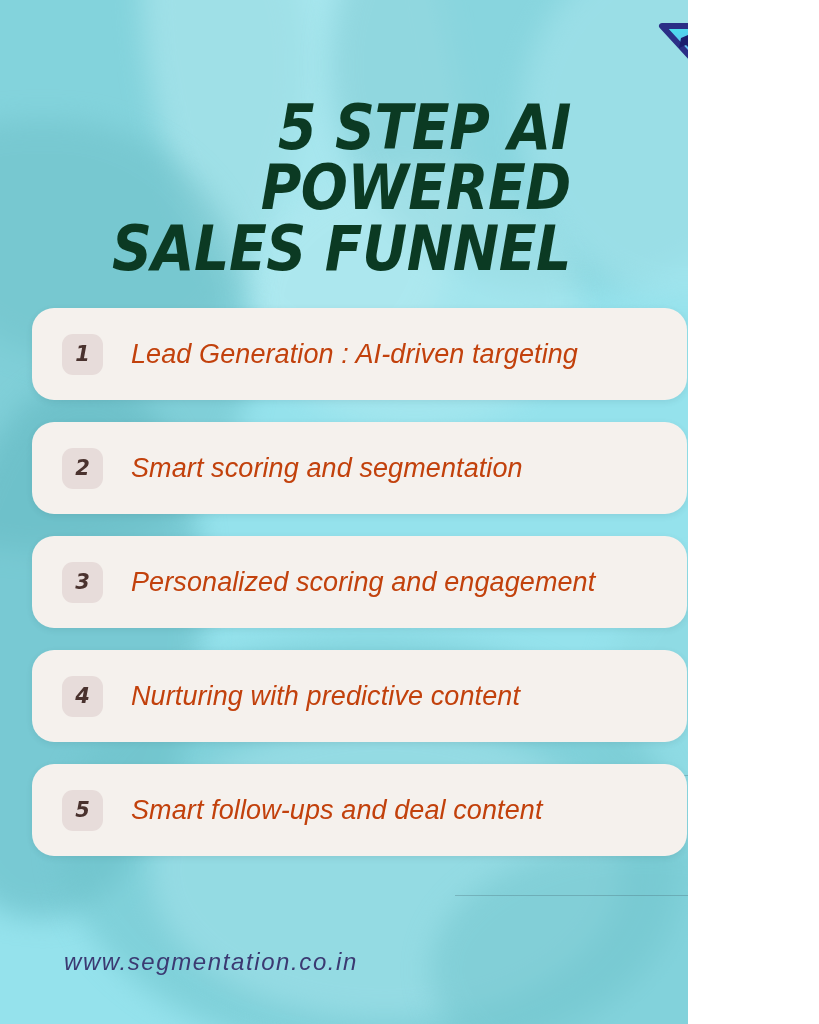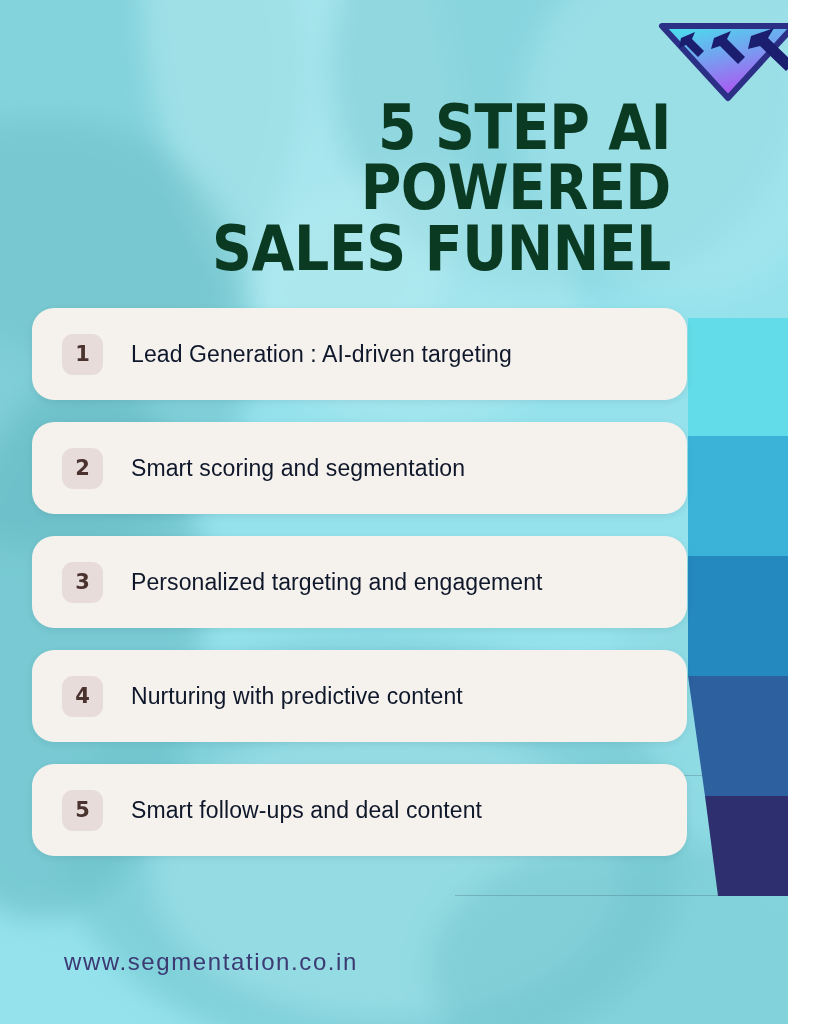--- a/index.html
+++ b/index.html
@@ -3,23 +3,24 @@
 <meta charset="utf-8">
 <style>
   * { margin:0; padding:0; box-sizing:border-box; }
   html, body {
     width:819px; height:1024px;
     font-family:"Liberation Sans", sans-serif;
     overflow:hidden;
   }
   #poster {
     position:relative;
-    width:788px; height:1024px;
+    width:688px; height:1024px;
     background:#95E2EC;
     overflow:hidden;
+    font-style:italic;
   }
 
   
   .bg-layer { position:absolute; inset:0; overflow:hidden; }
   .blob {
     position:absolute;
     border-radius:50%;
     filter:blur(14px);
     opacity:.55;
   }
@@ -93,22 +94,22 @@
     border-radius:11px;
     display:flex; align-items:center; justify-content:center;
     color:#4A322E;
     font-family:"DejaVu Sans", sans-serif;
     font-weight:700;
     font-size:21px;
     line-height:1;
   }
   .step-label {
     margin-left:28px;
-    color:#0f172a;
-    font-size:23px;
+    color:#c2410c;
+    font-size:27px;
     font-weight:400;
     letter-spacing:.1px;
     white-space:nowrap;
   }
 
   
   .url {
     position:absolute; left:64px; top:948px;
     color:#3B3A72;
     font-size:24px;
@@ -176,21 +177,21 @@
       <div class="step-label">Lead Generation : AI-driven targeting</div>
     </div>
 
     <div class="card">
       <div class="badge">2</div>
       <div class="step-label">Smart scoring and segmentation</div>
     </div>
 
     <div class="card">
       <div class="badge">3</div>
-      <div class="step-label">Personalized targeting and engagement</div>
+      <div class="step-label">Personalized scoring and engagement</div>
     </div>
 
     <div class="card">
       <div class="badge">4</div>
       <div class="step-label">Nurturing with predictive content</div>
     </div>
 
     <div class="card">
       <div class="badge">5</div>
       <div class="step-label">Smart follow-ups and deal content</div>

